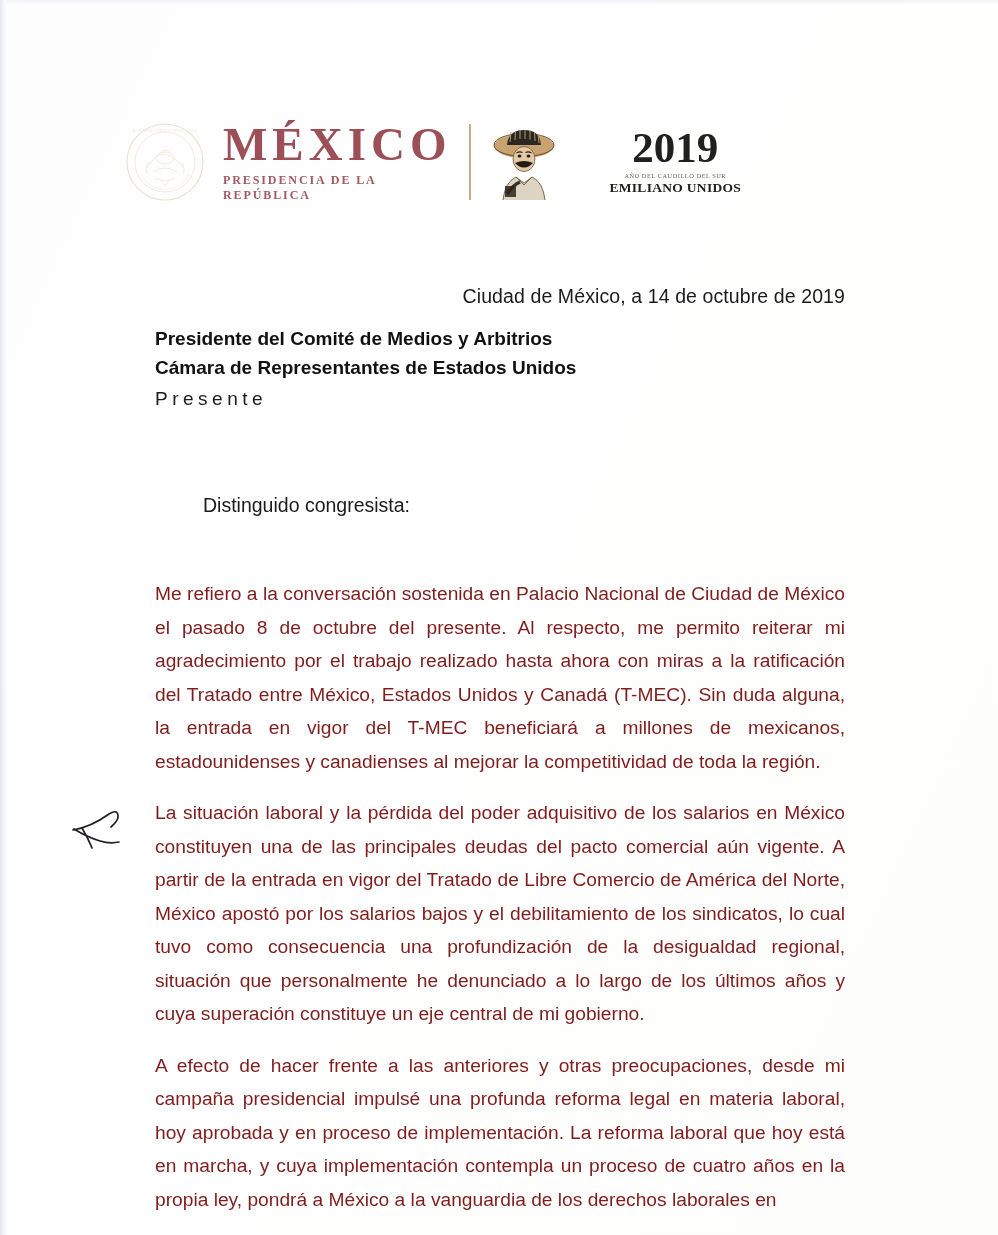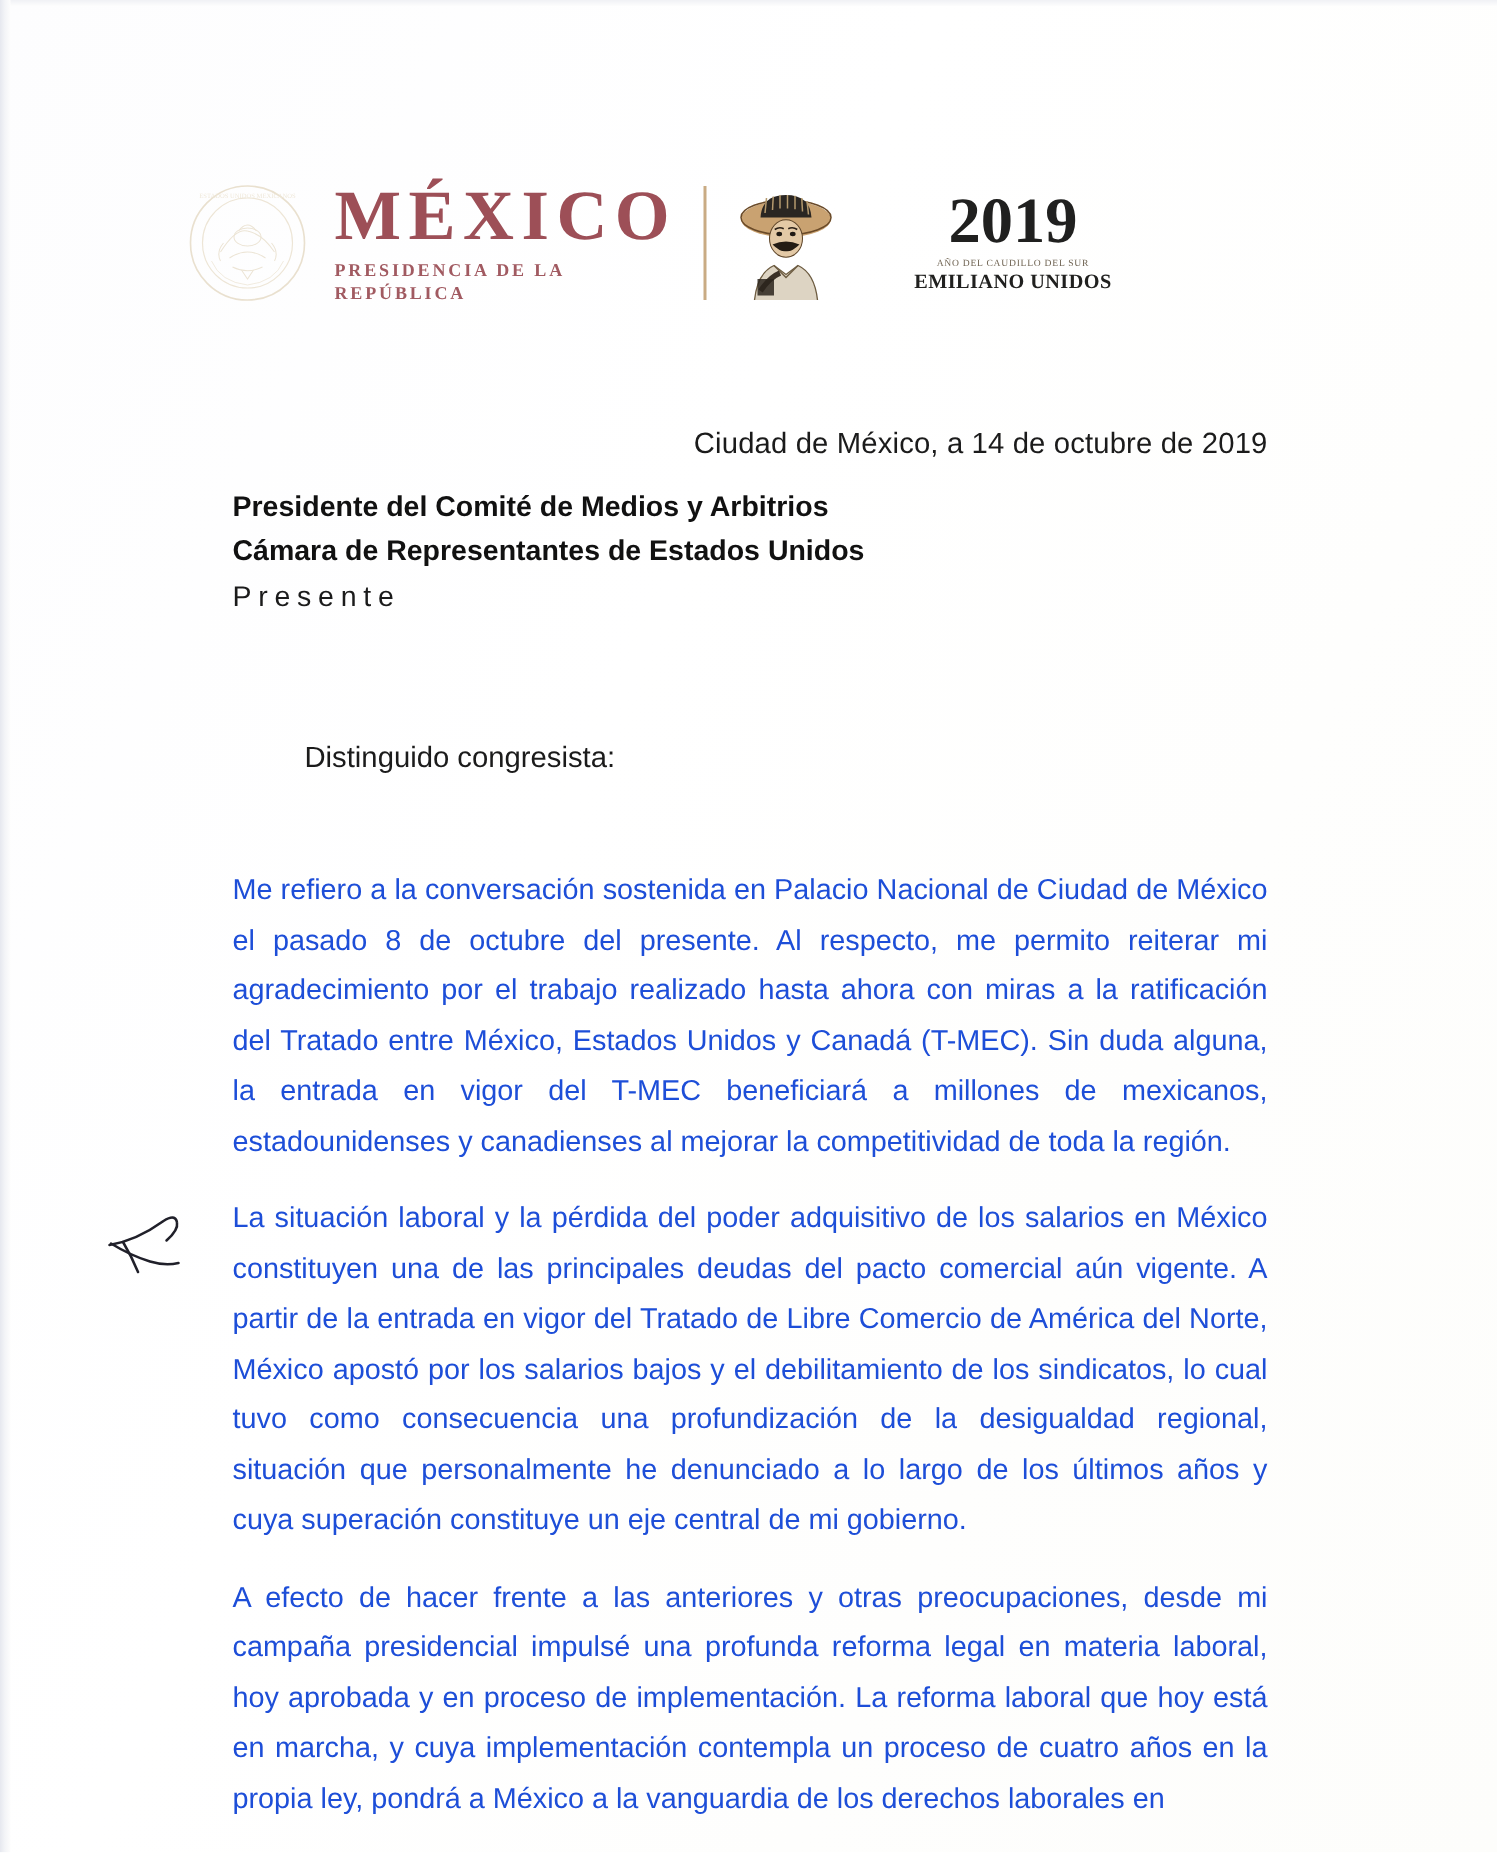--- a/index.html
+++ b/index.html
@@ -181,21 +181,21 @@
     position: absolute;
     top: 577px;
     left: 155px;
     width: 690px;
   }
   .body-par {
     font-size: 19.2px;
     line-height: 33.5px;
     text-align: justify;
     text-justify: inter-word;
-    color: #1d4ed8;
+    color: #7f1d1d;
     margin: 0 0 18px 0;
     hyphens: none;
   }
   .body-par:last-child { margin-bottom: 0; }
 
   
   .margin-mark {
     position: absolute;
     top: 806px;
     left: 70px;

